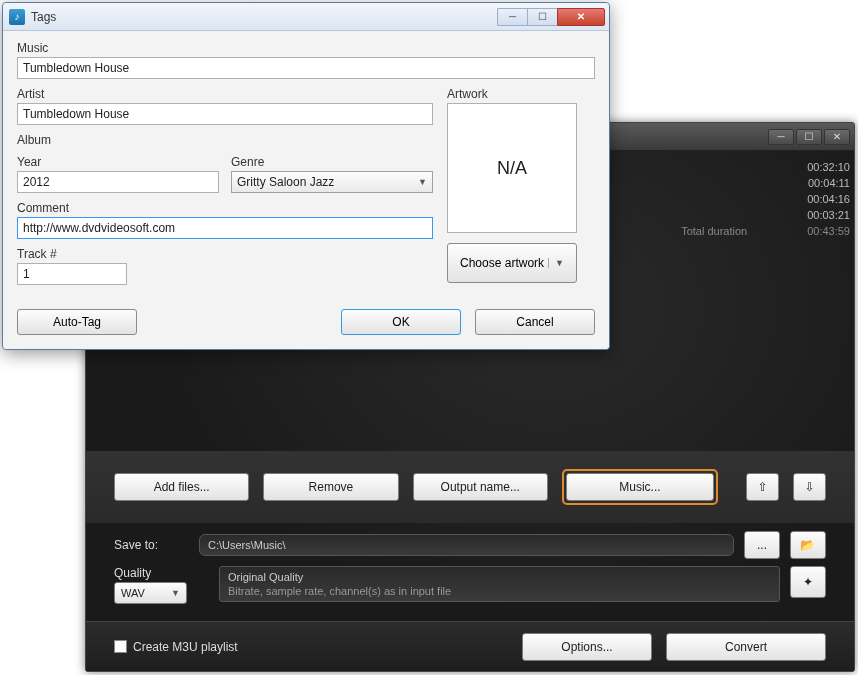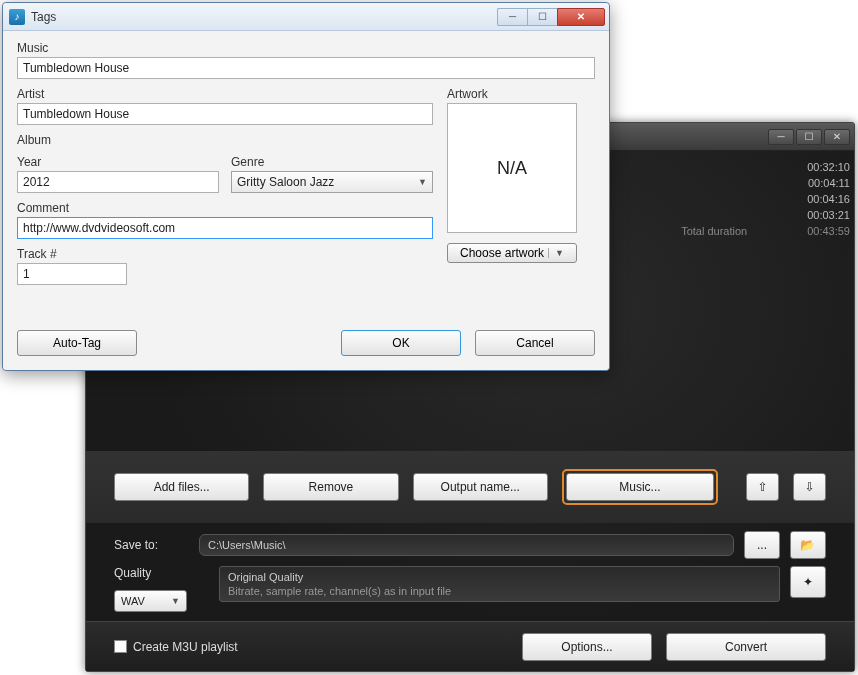--- a/index.html
+++ b/index.html
@@ -184,37 +184,37 @@
   display:flex;align-items:center;justify-content:space-between;
   cursor:pointer;
 }
 .artwork-box{
   width:130px;height:130px;
   background:#fff;border:1px solid #b0b0b0;
   display:flex;align-items:center;justify-content:center;
   font-size:18px;color:#222;
 }
 .choose-art{
-  width:130px;height:20px;margin-top:10px;
+  width:130px;height:40px;margin-top:10px;
   background:linear-gradient(#fdfdfd,#e3e3e3);
   border:1px solid #8a8a8a;border-radius:3px;
   font-size:12px;display:flex;align-items:center;justify-content:center;gap:4px;
   cursor:pointer;
 }
 .track-input{width:110px}
 .dlg-footer{
   display:flex;gap:14px;margin-top:16px;
   align-items:center;
 }
 .dlg-btn{
   width:120px;height:26px;
   background:linear-gradient(#fdfdfd,#e3e3e3);
   border:1px solid #8a8a8a;border-radius:3px;
   font-size:12px;cursor:pointer;
-  display:flex;align-items:center;justify-content:center;margin-top:21px;
+  display:flex;align-items:center;justify-content:center;
 }
 .dlg-btn.primary{border:1px solid #3399dd}
 .spacer{flex:1}
 .dropdown-arrow{font-size:9px;color:#555}
 </style>
 </head>
 <body>
 
 <div class="main-window">
   <div class="main-titlebar">
@@ -249,21 +249,21 @@
       <div class="save-label">Save to:</div>
       <div class="dark-input">C:\Users\Music\</div>
       <div class="light-btn small">...</div>
       <div class="light-btn small">
           <span>📂</span>
         </div>
     </div>
 
     <div class="quality-row">
       <div style="width:95px">
-        <div class="save-label" style="width:auto;margin-bottom:10px">Quality</div>
+        <div class="save-label" style="width:auto;margin-bottom:2px">Quality</div>
         <div class="quality-select">
           <span>WAV</span>
           <span class="dropdown-arrow">▼</span>
         </div>
       </div>
       <div class="quality-desc">
         <div>Original Quality</div>
         <div style="color:#999">Bitrate, sample rate, channel(s) as in input file</div>
       </div>
       <div class="light-btn small" style="height:32px">

